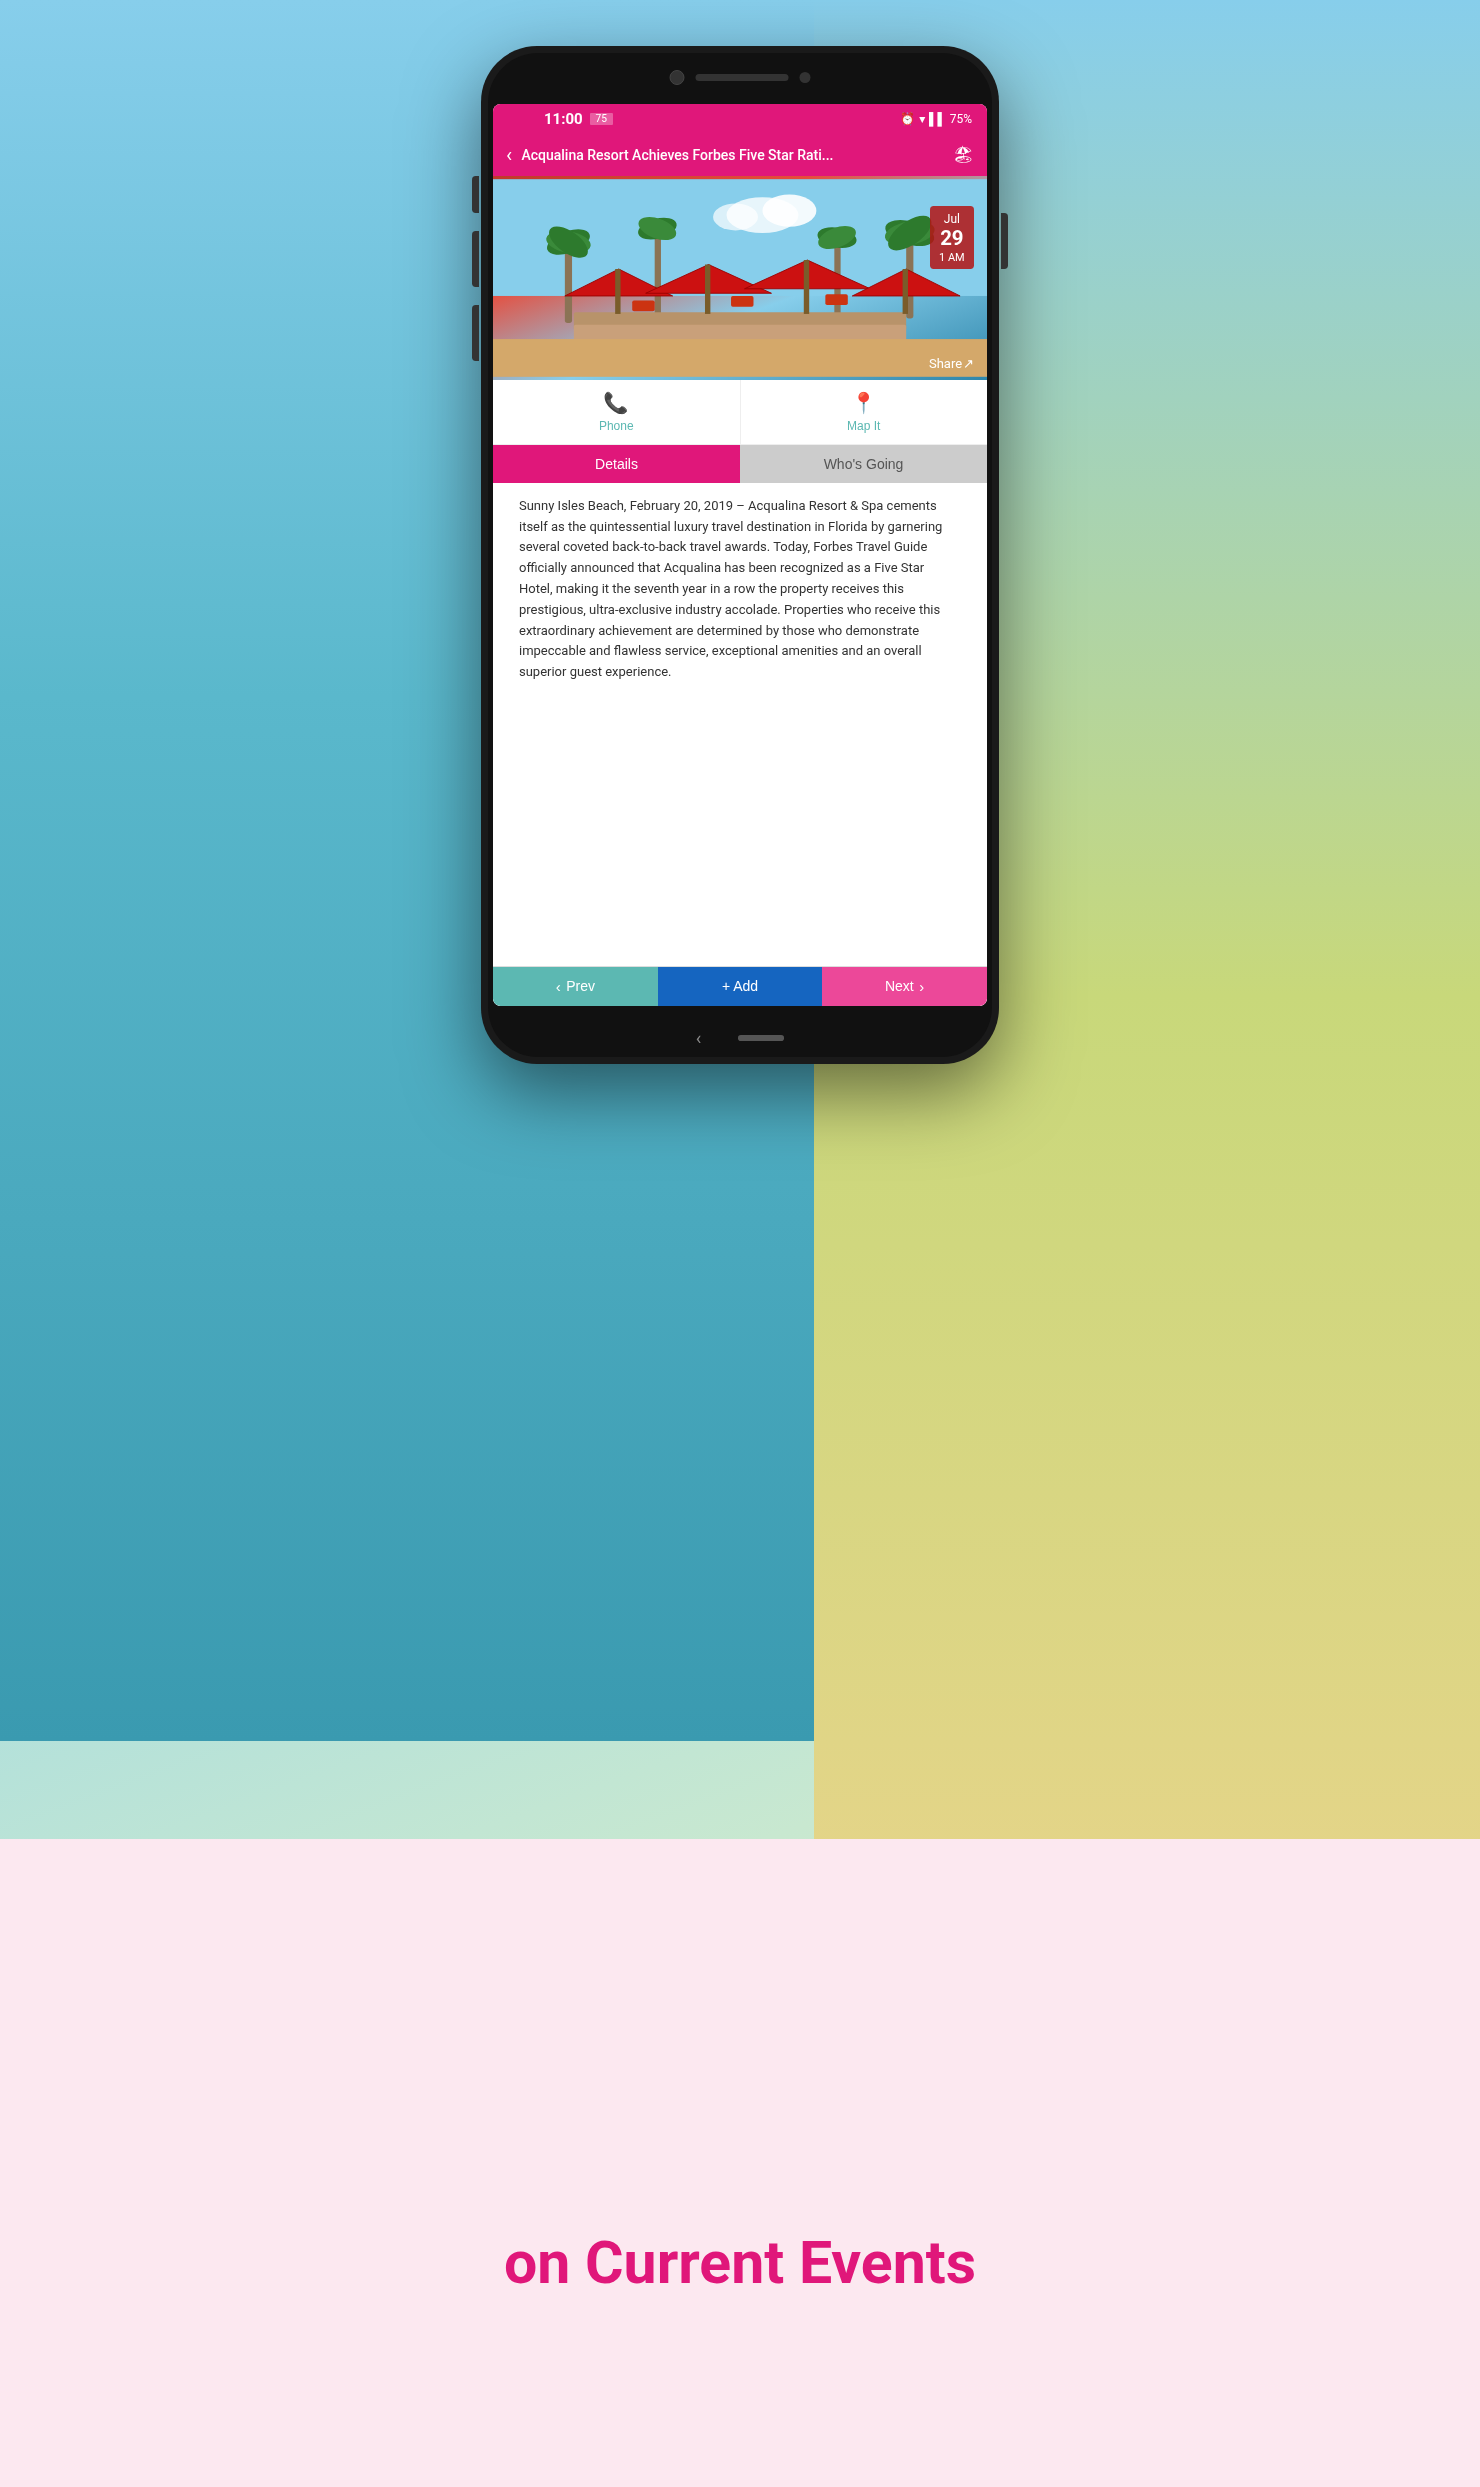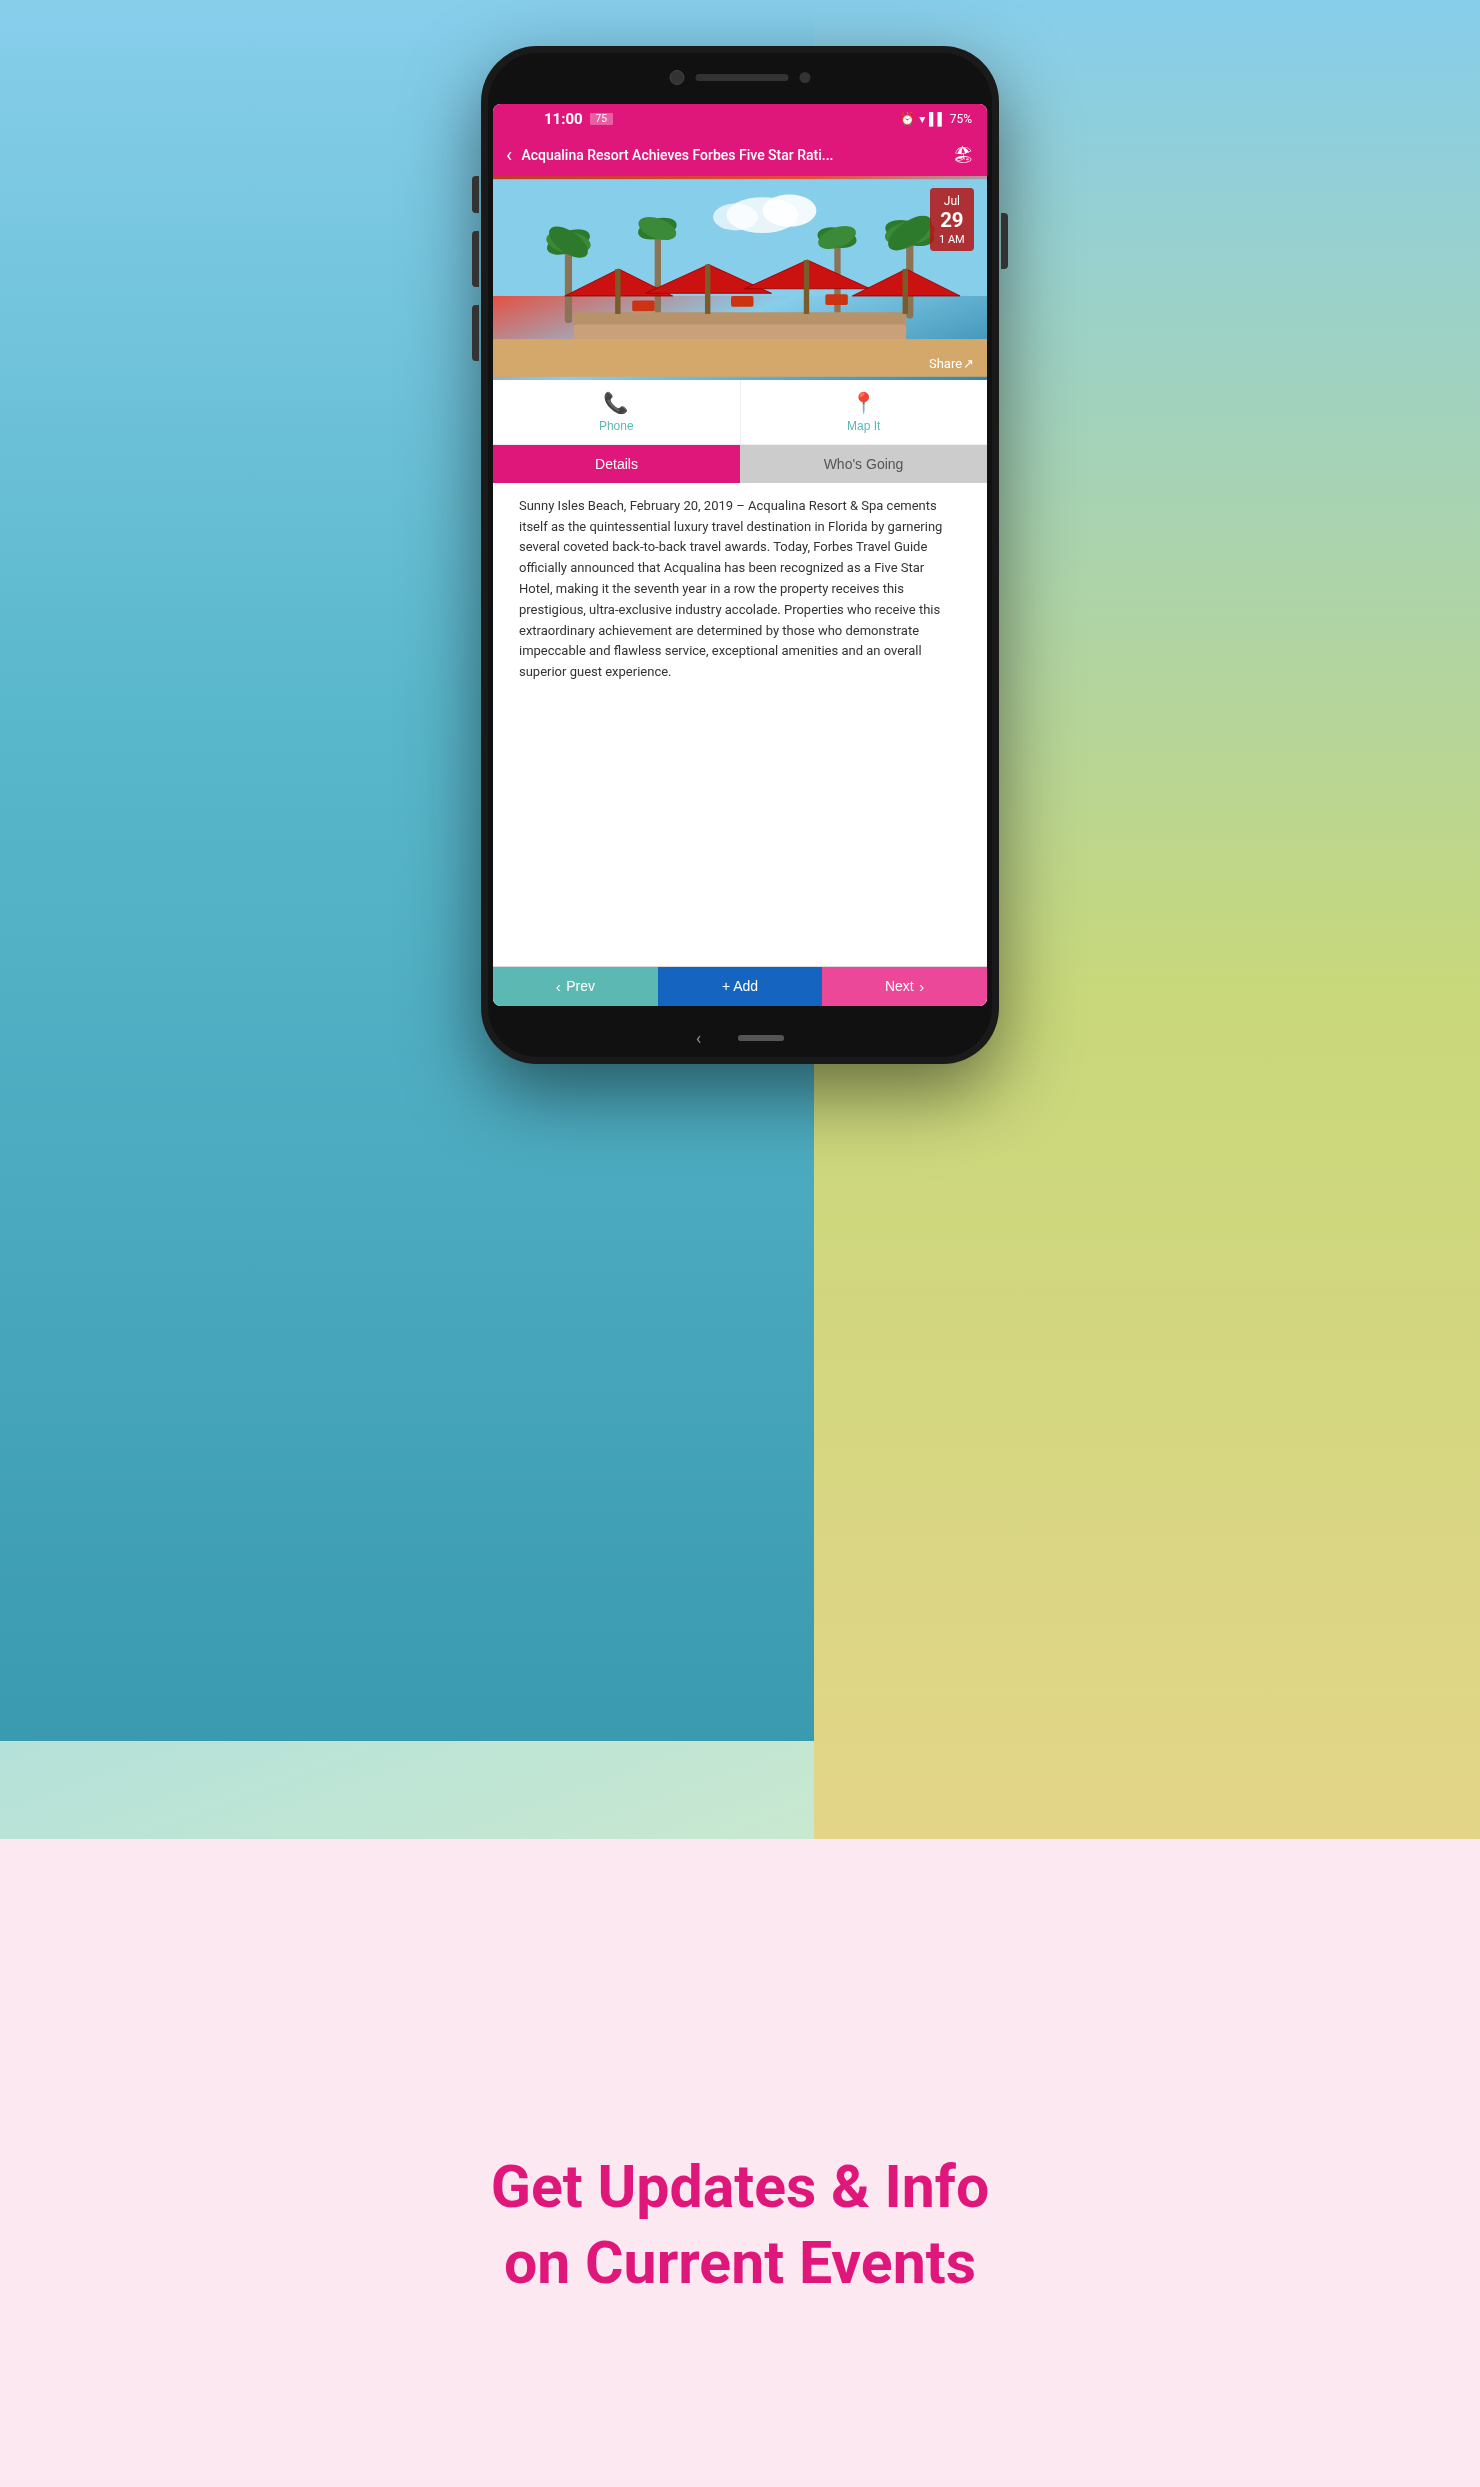--- a/index.html
+++ b/index.html
@@ -201,21 +201,21 @@
       width: 100%;
       height: 204px;
       flex-shrink: 0;
       background: linear-gradient(160deg, #c0392b 0%, #e74c3c 30%, #87CEEB 60%, #2e86ab 100%);
       overflow: hidden;
     }
 
     
     .date-badge {
       position: absolute;
-      top: 12px;
+      top: 30px;
       right: 13px;
       background: rgba(180,20,20,0.85);
       color: white;
       text-align: center;
       padding: 5.6px 9.3px;
       border-radius: 3.7px;
       font-size: 12px;
       line-height: 1.2;
     }
     .date-month { font-size: 12px; }
@@ -403,21 +403,20 @@
   </style>
 </head>
 <body>
 
 <div class="bg"></div>
 <div class="bg-ocean"></div>
 <div class="bg-beach-right"></div>
 <div class="bg-bottom"></div>
 
 <div class="bottom-text">
-  <div>Get Updates &amp; Info</div>
   <div>on Current Events</div>
 </div>
 
 <div class="phone-frame">
 
   <div class="side-btn-right"></div>
   <div class="side-btn-left-1"></div>
   <div class="side-btn-left-2"></div>
   <div class="side-btn-left-3"></div>
 

